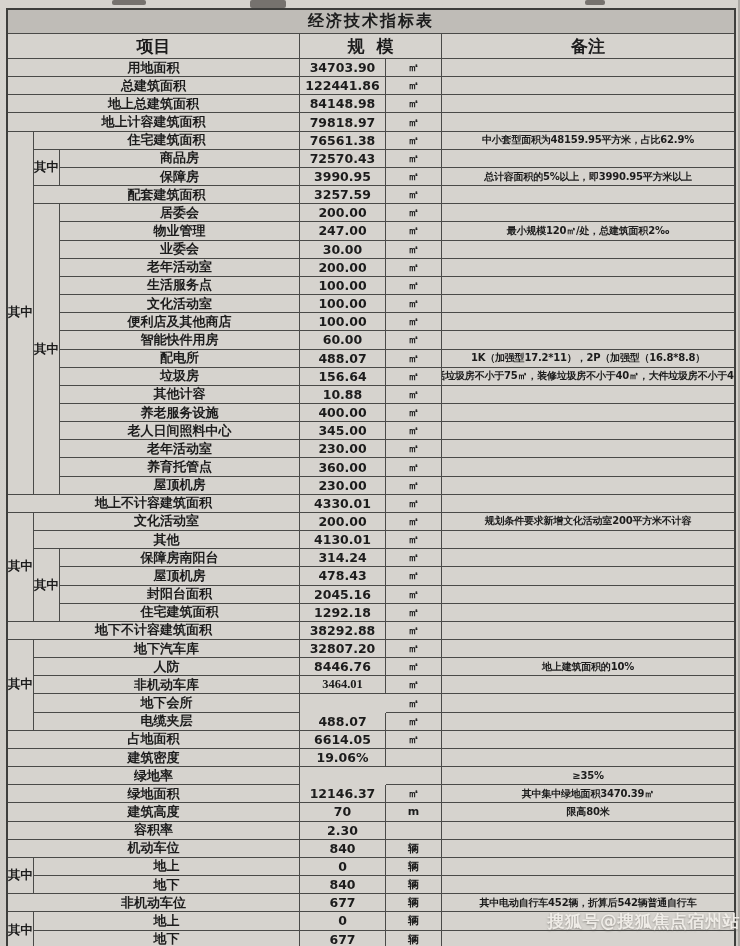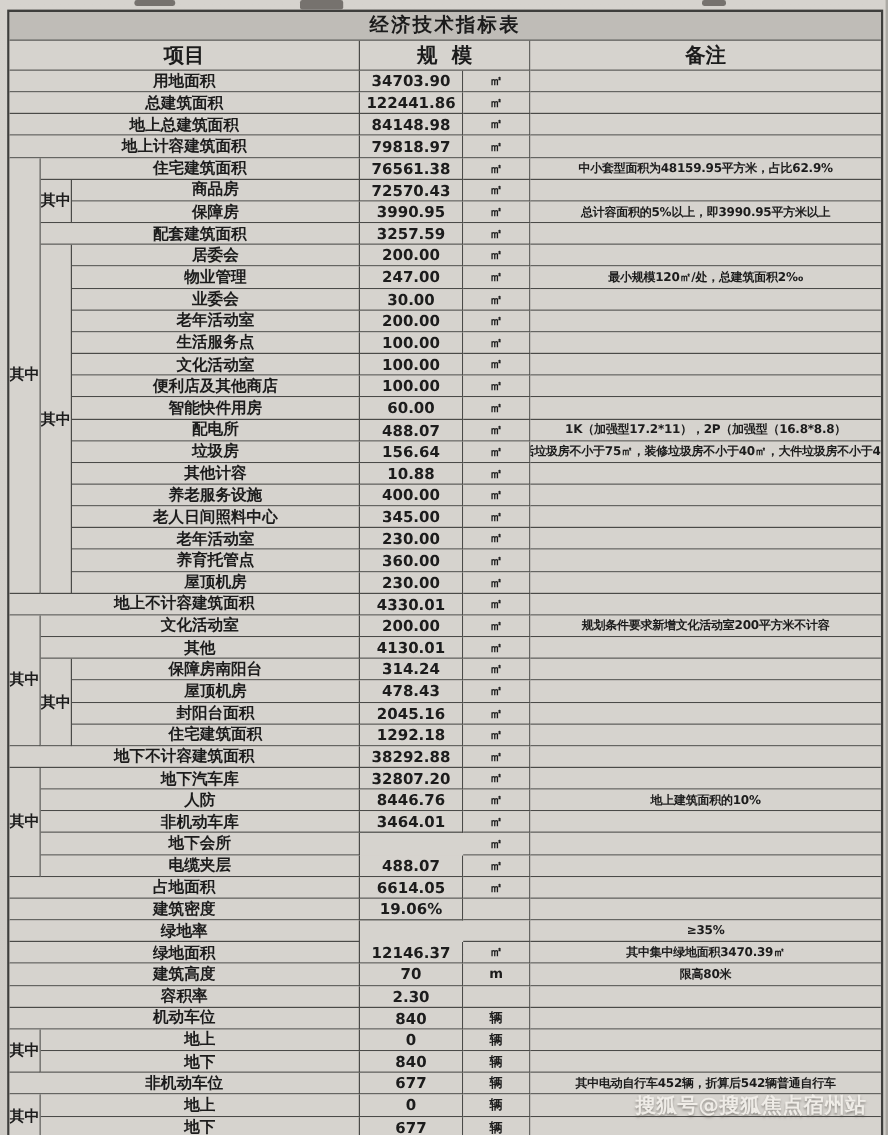--- a/index.html
+++ b/index.html
@@ -32,21 +32,21 @@
 
   .title-cell { background:#bfbcb7; font-size:16px; letter-spacing:2px; }
   .hdr   { font-size:17px; }
   .zhong { font-size:12.5px; }
   .item  { font-size:13px; }
   .val   { font-size:12.5px; }
   .unit  { font-size:11px; }
   .remark{ font-size:10px; letter-spacing:-0.2px; }
 
   .watermark {
-    position:absolute; right:18px; top:910px;
+    position:absolute; right:0; top:910px;
     font-size:17px; font-weight:bold; letter-spacing:.5px;
     color:#efece7; text-shadow:0 1px 2px rgba(90,85,80,.55);
     z-index:5;
   }
 
   .artifact { position:absolute; background:#55524e; opacity:.75; border-radius:2px; }
   .a1 { left:112px; top:0; width:34px; height:5px; }
   .a2 { left:250px; top:0; width:36px; height:8px; }
   .a3 { left:585px; top:0; width:20px; height:5px; }
 
@@ -202,21 +202,21 @@
       <div class="cell zhong" style="grid-area: 35 / 1 / span 5 / span 1;">其中</div>
       <div class="cell item" style="grid-area: 35 / 2 / span 1 / span 2;">地下汽车库</div>
       <div class="cell val" style="grid-area: 35 / 4 / span 1 / span 1;">32807.20</div>
       <div class="cell unit" style="grid-area: 35 / 5 / span 1 / span 1;">㎡</div>
       <div class="cell remark last-col" style="grid-area: 35 / 6 / span 1 / span 1;"></div>
       <div class="cell item" style="grid-area: 36 / 2 / span 1 / span 2;">人防</div>
       <div class="cell val" style="grid-area: 36 / 4 / span 1 / span 1;">8446.76</div>
       <div class="cell unit" style="grid-area: 36 / 5 / span 1 / span 1;">㎡</div>
       <div class="cell remark last-col" style="grid-area: 36 / 6 / span 1 / span 1;">地上建筑面积的10%</div>
       <div class="cell item" style="grid-area: 37 / 2 / span 1 / span 2;">非机动车库</div>
-      <div class="cell val" style="grid-area: 37 / 4 / span 1 / span 1;">3464.01</div>
+      <div class="cell val" style="grid-area: 37 / 4 / span 1 / span 1; font-family: Liberation Serif, serif;">3464.01</div>
       <div class="cell unit" style="grid-area: 37 / 5 / span 1 / span 1;">㎡</div>
       <div class="cell remark last-col" style="grid-area: 37 / 6 / span 1 / span 1;"></div>
       <div class="cell item" style="grid-area: 38 / 2 / span 1 / span 2;">地下会所</div>
       <div class="cell val" style="grid-area: 38 / 4 / span 1 / span 1; margin-top: 47px;">1533.60</div>
       <div class="cell unit" style="grid-area: 38 / 5 / span 1 / span 1;">㎡</div>
       <div class="cell remark last-col" style="grid-area: 38 / 6 / span 1 / span 1;"></div>
       <div class="cell item" style="grid-area: 39 / 2 / span 1 / span 2;">电缆夹层</div>
       <div class="cell val" style="grid-area: 39 / 4 / span 1 / span 1;">488.07</div>
       <div class="cell unit" style="grid-area: 39 / 5 / span 1 / span 1;">㎡</div>
       <div class="cell remark last-col" style="grid-area: 39 / 6 / span 1 / span 1;"></div>

